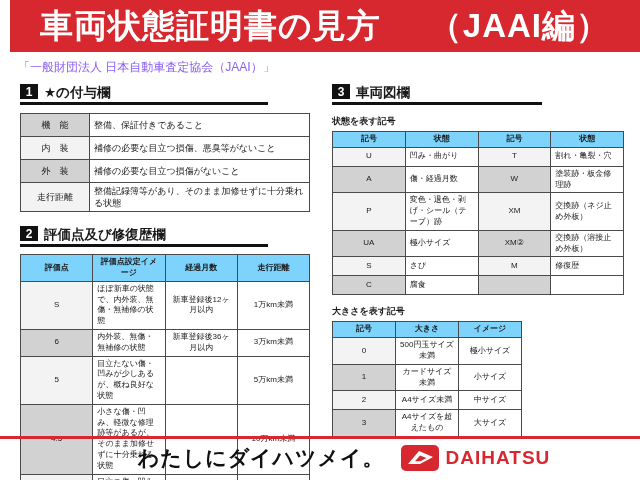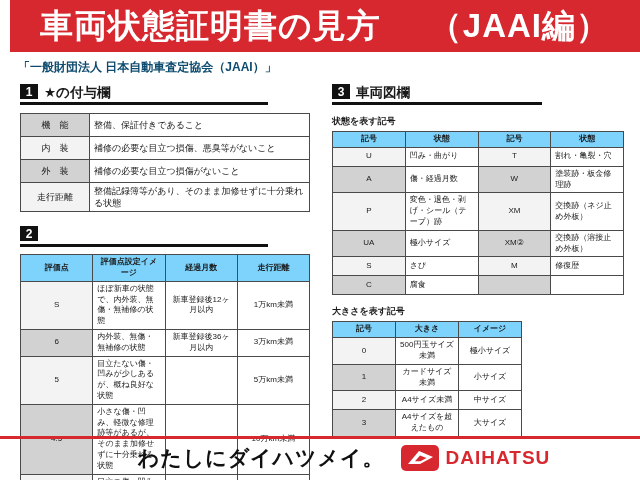--- a/index.html
+++ b/index.html
@@ -5,21 +5,21 @@
   html,body{margin:0;padding:0;background:#fff;}
   .page{position:relative;width:640px;height:480px;background:#fff;overflow:hidden;
         font-family:"Liberation Sans","DejaVu Sans",sans-serif;color:#1a1a1a;}
 
   
   .banner{position:absolute;top:0;left:10px;width:640px;height:52px;background:#d7282f;
           display:flex;align-items:center;padding-left:30px;box-sizing:border-box;}
   .banner .ttl{color:#fff;font-size:33px;font-weight:bold;letter-spacing:1px;}
   .banner .ed{color:#fff;font-size:33px;font-weight:bold;margin-left:48px;letter-spacing:1px;}
 
-  .assoc{position:absolute;top:59px;left:18px;font-size:12px;font-weight:bold;color:#0c4a6e;}
+  .assoc{position:absolute;top:59px;left:18px;font-size:12px;font-weight:normal;color:#8b5cf6;}
 
   
   .sec-head{display:flex;align-items:flex-end;gap:6px;border-bottom:3px solid #111;
             padding-bottom:3px;box-sizing:border-box;}
   .sec-num{background:#111;color:#fff;font-weight:bold;font-size:12px;min-width:18px;height:15px;
            display:flex;align-items:center;justify-content:center;}
   .sec-title{font-weight:bold;font-size:13.5px;line-height:1;}
 
   
   table{border-collapse:collapse;table-layout:fixed;}
@@ -109,20 +109,21 @@
           </tr>
           <tr>
             <td>走行距離</td>
             <td>整備記録簿等があり、そのまま加修せずに十分乗れる状態</td>
           </tr>
         </tbody>
     </table>
 
     <div class="sec-head" style="width:248px;margin-top:14px;">
       <span class="sec-num">2</span>
+      <span class="sec-title">評価点及び修復歴欄</span>
     </div>
     <table class="t2">
       <thead>
         <tr>
           <th>評価点</th>
           <th>評価点設定イメージ</th>
           <th>経過月数</th>
           <th>走行距離</th>
         </tr>
       </thead>

